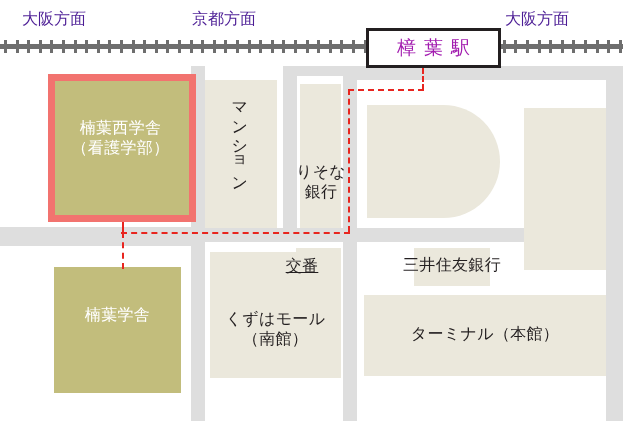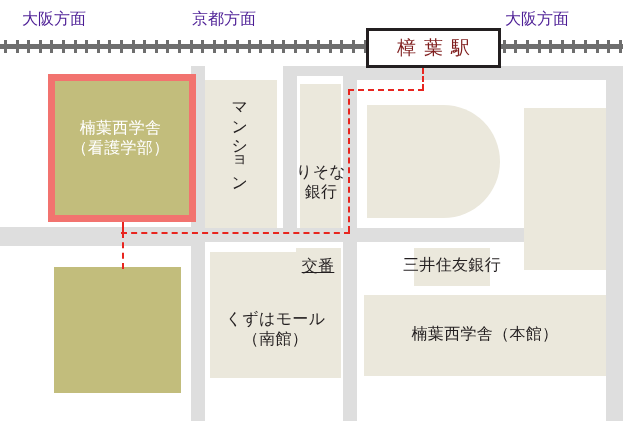--- a/index.html
+++ b/index.html
@@ -92,21 +92,21 @@
   .station-box {
     position: absolute;
     background: #ffffff;
     border: 3px solid #231f20;
     display: flex;
     align-items: center;
     justify-content: center;
   }
   .station-box span {
     font-size: 19px;
-    color: #7f1d1d;
+    color: #a21caf;
     letter-spacing: 0.42em;
     text-indent: 0.42em;
     white-space: nowrap;
   }
 
   
   .route-v {
     position: absolute;
     width: 0;
     border-left: 2px dashed #e8251f;
@@ -244,21 +244,22 @@
 （看護学部）</div>
 
   <div class="label vertical" style="left:231px; top:92px;">マンション</div>
 
   <div class="label" style="left:285px; top:162px; width:72px;">りそな
 銀行</div>
 
 
   <div class="label" style="left:389px; top:255px; width:126px;text-align:center;">三井住友銀行</div>
 
-  <div class="label" style="left:294px; top:256px; width:48px;text-decoration:underline;">交番</div>
-
+  <div class="label" style="left:278px; top:256px; width:48px;text-decoration:underline;">交番</div>
+
+  <div class="label white" style="left:54px; top:305px; width:127px;">楠葉学舎</div>
 
   <div class="label" style="left:205px; top:309px; width:141px;">くずはモール
 （南館）</div>
 
-  <div class="label" style="left:364px; top:324px; width:242px;">楠葉西学舎（本館）</div>
+  <div class="label" style="left:364px; top:324px; width:242px;">ターミナル（本館）</div>
 
 </div>
 
 </body></html>

